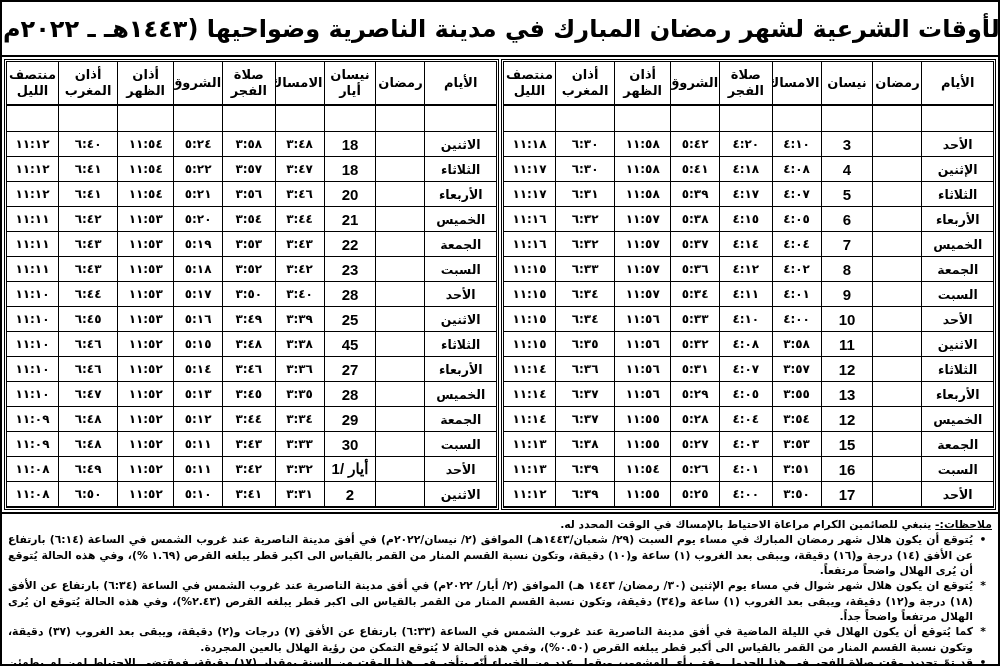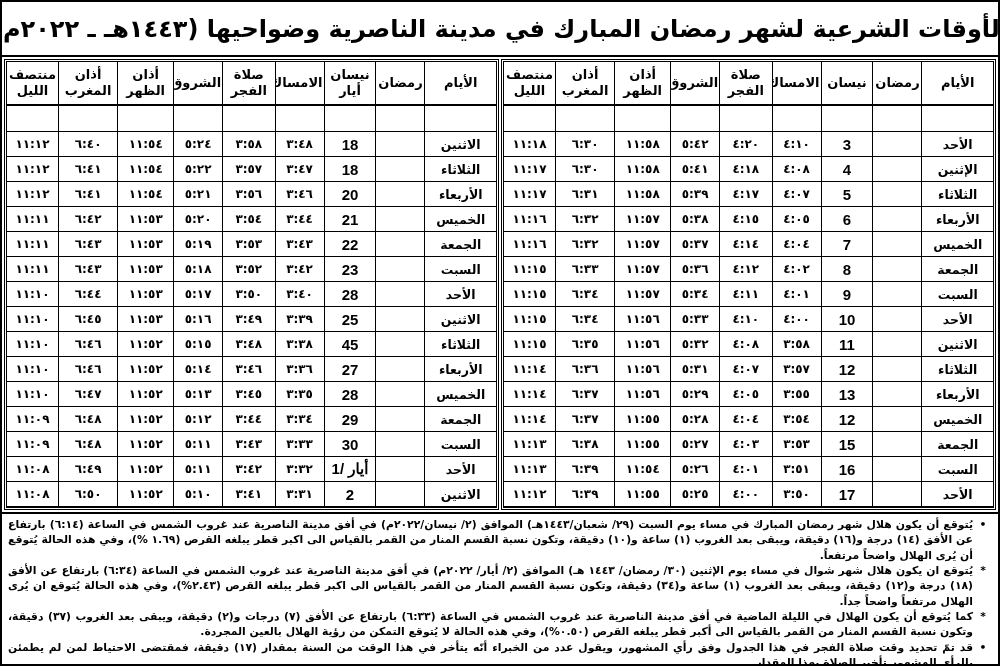--- a/index.html
+++ b/index.html
@@ -482,20 +482,24 @@
             <tr class="filler">
               <td colspan="9"></td>
             </tr>
           </tbody>
       </table>
     </div>
 
   </div>
 
   <div class="notes">
+    <div class="note-heading">
+      <span class="label">ملاحظات:-</span>
+      <span>ينبغي للصائمين الكرام مراعاة الاحتياط بالإمساك في الوقت المحدد له.</span>
+    </div>
     <div class="note-item">
       <span class="marker">•</span>
       <span class="ntext">يُتوقع أن يكون هلال شهر رمضان المبارك في مساء يوم السبت (٢٩/ شعبان/١٤٤٣هـ) الموافق (٢/ نيسان/٢٠٢٢م) في أفق مدينة الناصرية عند غروب الشمس في الساعة (٦:١٤) بارتفاع عن الأفق (١٤) درجة و(١٦) دقيقة، ويبقى بعد الغروب (١) ساعة و(١٠) دقيقة، وتكون نسبة القسم المنار من القمر بالقياس الى اكبر قطر يبلغه القرص (١.٦٩ %)، وفي هذه الحالة يُتوقع أن يُرى الهلال واضحاً مرتفعاً.</span>
     </div>
     <div class="note-item">
       <span class="marker">*</span>
       <span class="ntext">يُتوقع ان يكون هلال شهر شوال في مساء يوم الإثنين (٣٠/ رمضان/ ١٤٤٣ هـ) الموافق (٢/ أيار/ ٢٠٢٢م) في أفق مدينة الناصرية عند غروب الشمس في الساعة (٦:٣٤) بارتفاع عن الأفق (١٨) درجة و(١٢) دقيقة، ويبقى بعد الغروب (١) ساعة و(٣٤) دقيقة، وتكون نسبة القسم المنار من القمر بالقياس الى اكبر قطر يبلغه القرص (٢.٤٣%)، وفي هذه الحالة يُتوقع ان يُرى الهلال مرتفعاً واضحاً جداً.</span>
     </div>
     <div class="note-item">
       <span class="marker">*</span>

